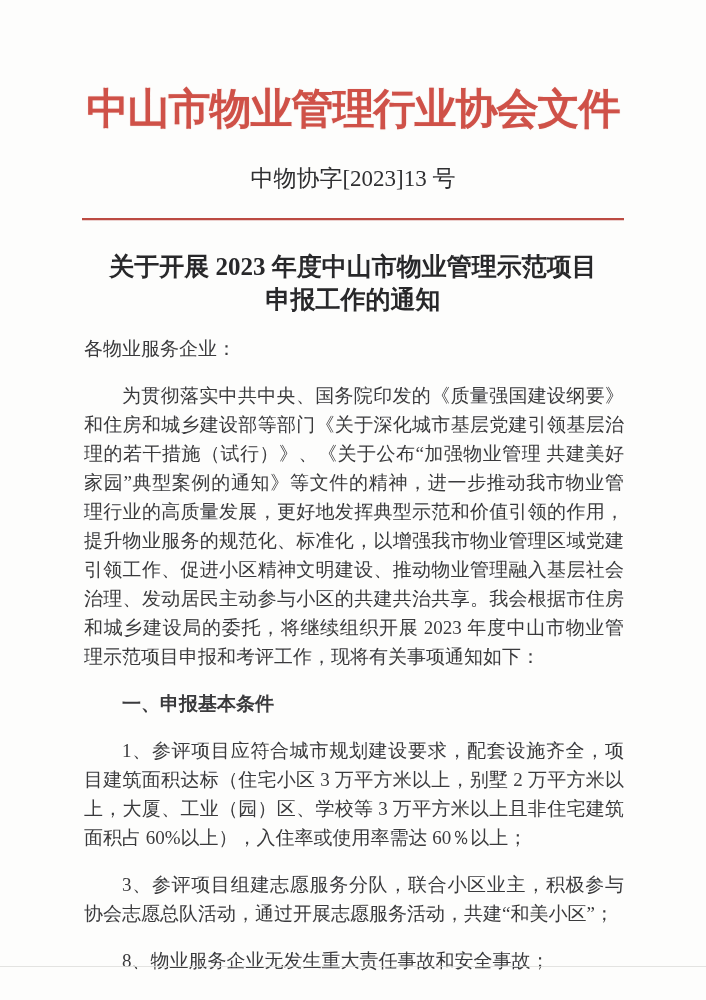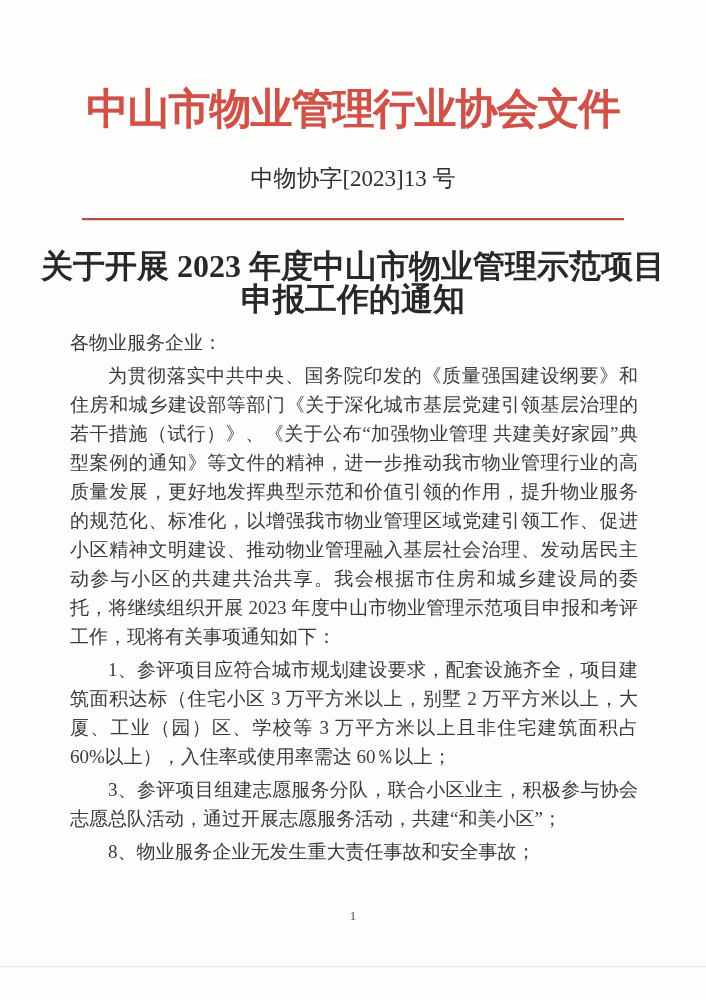--- a/index.html
+++ b/index.html
@@ -31,34 +31,34 @@
   }
   .red-divider{
     margin:28px auto 0 auto;
     width:542px;height:2px;
     background:var(--divider,#bc4b42);
     box-shadow:0 1px 0 rgba(188,75,66,.25);
   }
   .doc-title{
     margin:30px 40px 0 40px;
     text-align:center;
-    font-size:32px;
+    font-size:25px;
     font-weight:700;
     line-height:33px;
     color:#28282a;
   }
   .content{
     margin:12px 64px 0 66px;
     font-size:19px;
     line-height:29px;
     color:var(--text,#3a3a3c);
     text-align:justify;
     text-justify:inter-ideograph;
   }
-  .content p{margin:4px;}
+  .content p{margin:18px;}
   .para{text-indent:2em;}
   .section-heading{font-weight:700;}
   .page-num{
     position:absolute;
     left:0;right:0;
     top:908px;
     text-align:center;
     font-size:13px;
     color:#5a5a5c;
   }
@@ -82,20 +82,21 @@
   <div class="red-divider"></div>
 
   <div class="doc-title">
     <span>关于开展 2023 年度中山市物业管理示范项目</span><br>
     <span>申报工作的通知</span>
   </div>
 
   <div class="content">
     <p class="salutation">各物业服务企业：</p>
     <p class="para">为贯彻落实中共中央、国务院印发的《质量强国建设纲要》和住房和城乡建设部等部门《关于深化城市基层党建引领基层治理的若干措施（试行）》、《关于公布“加强物业管理 共建美好家园”典型案例的通知》等文件的精神，进一步推动我市物业管理行业的高质量发展，更好地发挥典型示范和价值引领的作用，提升物业服务的规范化、标准化，以增强我市物业管理区域党建引领工作、促进小区精神文明建设、推动物业管理融入基层社会治理、发动居民主动参与小区的共建共治共享。我会根据市住房和城乡建设局的委托，将继续组织开展 2023 年度中山市物业管理示范项目申报和考评工作，现将有关事项通知如下：</p>
+    <p class="para section-heading">一、申报基本条件</p>
     <p class="para">1、参评项目应符合城市规划建设要求，配套设施齐全，项目建筑面积达标（住宅小区 3 万平方米以上，别墅 2 万平方米以上，大厦、工业（园）区、学校等 3 万平方米以上且非住宅建筑面积占 60%以上），入住率或使用率需达 60％以上；</p>
     <p class="para">3、参评项目组建志愿服务分队，联合小区业主，积极参与协会志愿总队活动，通过开展志愿服务活动，共建“和美小区”；</p>
     <p class="para">8、物业服务企业无发生重大责任事故和安全事故；</p>
   </div>
 
   <div class="page-num">1</div>
 
   <div class="scan-edge-bottom"></div>
 
 </div>

